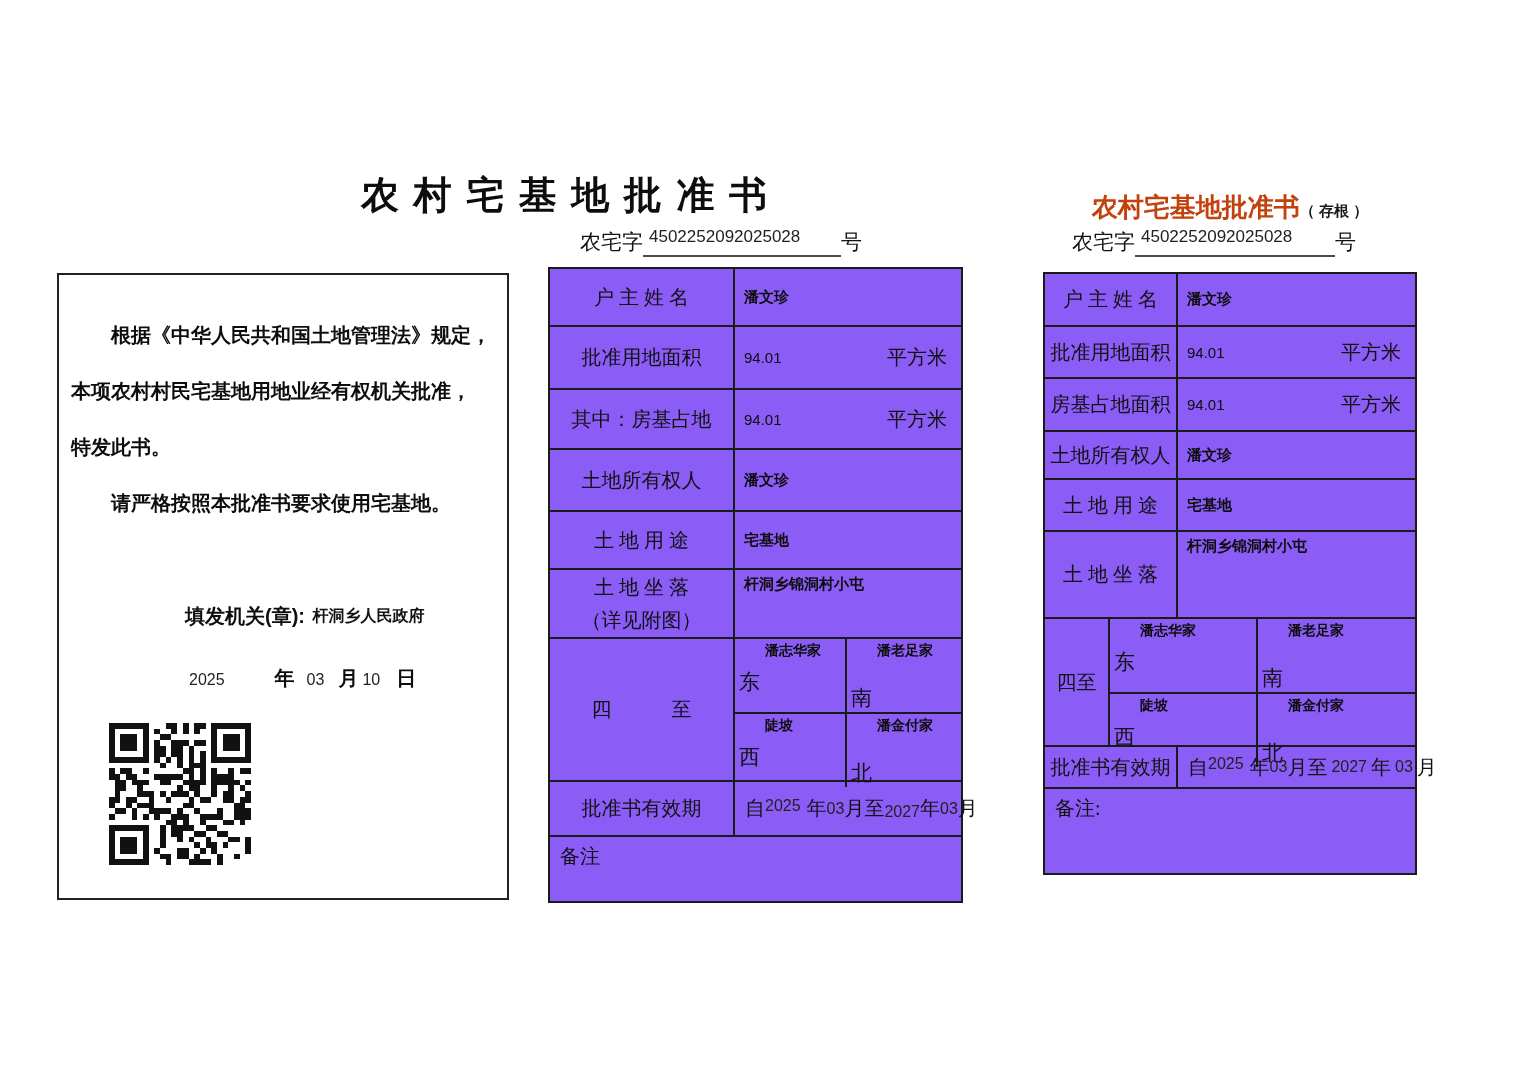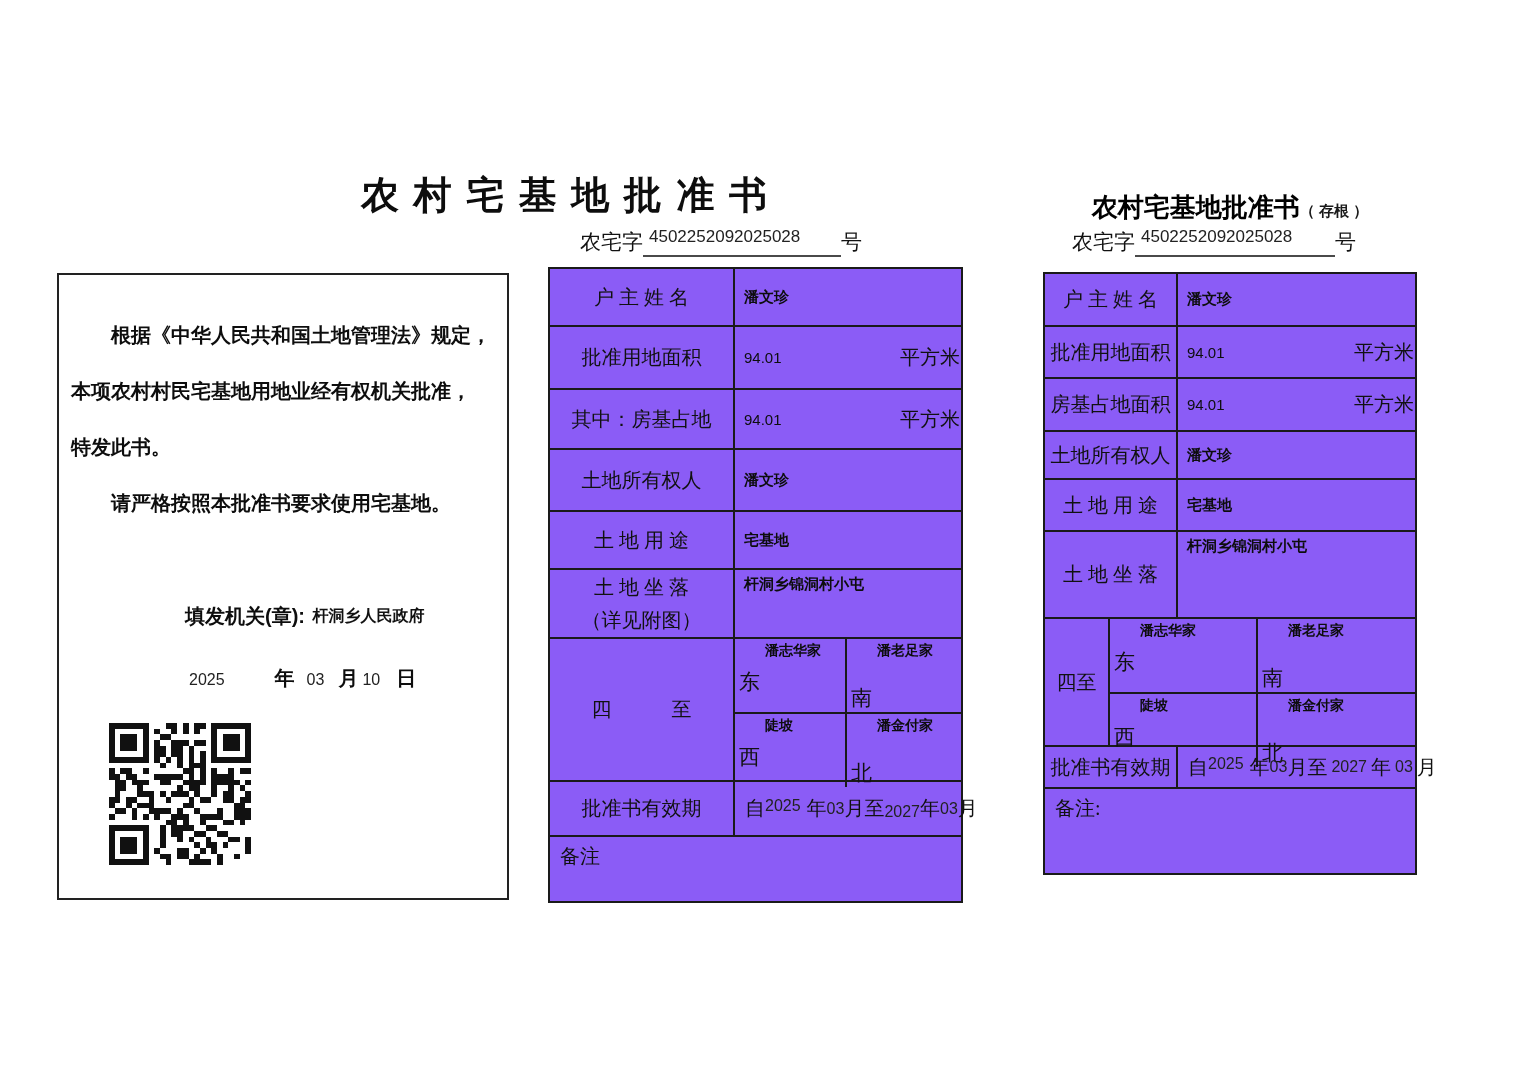--- a/index.html
+++ b/index.html
@@ -10,21 +10,21 @@
     font-family: "Liberation Sans", sans-serif;
   }
   
   .main-title {
     position: absolute; top: 170px; left: 0; width: 1130px;
     text-align: center; font-size: 38px; font-weight: bold;
     letter-spacing: 2px; color: #0d0d0d;
     font-family: "Liberation Sans", sans-serif;
   }
   .stub-title-line { position: absolute; top: 190px; left: 1043px; width: 374px; text-align: center; white-space: nowrap; }
-  .stub-title { font-size: 26px; font-weight: bold; color: #000000; }
+  .stub-title { font-size: 26px; font-weight: bold; color: #c2410c; }
   .stub-title-suffix { font-size: 15px; font-weight: bold; color: #1a1a1a; }
   
   .docline { position: absolute; top: 228px; white-space: nowrap; font-family: "Liberation Serif", serif; font-size: 21px; }
   .docline.mid { left: 580px; }
   .docline.stub-pos { left: 1072px; }
   .blank { display: inline-block; border-bottom: 2px solid #4a4a4a; text-align: left; padding-left: 6px; }
   .blank.w1 { width: 198px; }
   .blank.w2 { width: 200px; }
   .blank-num { font-family: "Liberation Sans", sans-serif; font-size: 17px; position: relative; top: -7px; color: #222; }
   
@@ -52,21 +52,21 @@
   .cl {
     flex: none; border-right: 2px solid #1a1a1a;
     display: flex; flex-direction: column; align-items: center; justify-content: center;
     font-family: "Liberation Serif", serif; font-size: 20px; color: #111;
     white-space: pre; line-height: 1.65; text-align: center;
   }
   .mid-pos .cl { width: 185px; }
   .stub-pos2 .cl { width: 133px; }
   .cv { flex: 1; display: flex; align-items: center; padding-left: 9px; font-weight: bold; font-size: 15px; color: #0d0d0d; }
   .cv.top { align-items: flex-start; padding-top: 5px; }
-  .cv.area { font-weight: normal; justify-content: space-between; padding-right: 1px; }
+  .cv.area { font-weight: normal; justify-content: space-between; padding-right: 14px; }
   .unit { font-family: "Liberation Serif", serif; font-size: 20px; color: #111; }
   
   .bgrid { flex: 1; display: flex; flex-direction: column; }
   .brow { flex: 1; display: flex; border-bottom: 2px solid #1a1a1a; }
   .brow.last { border-bottom: none; }
   .bcell { border-right: 2px solid #1a1a1a; display: flex; flex-direction: column; }
   .bcell.last { border-right: none; gap: 16px; }
   .mid-pos .bcell.c1 { width: 112px; } .mid-pos .bcell.c2 { flex: 1; }
   .stub-pos2 .bcell.c1 { width: 148px; } .stub-pos2 .bcell.c2 { flex: 1; }
   .stub-pos2 .cl.narrow { width: 65px; }

